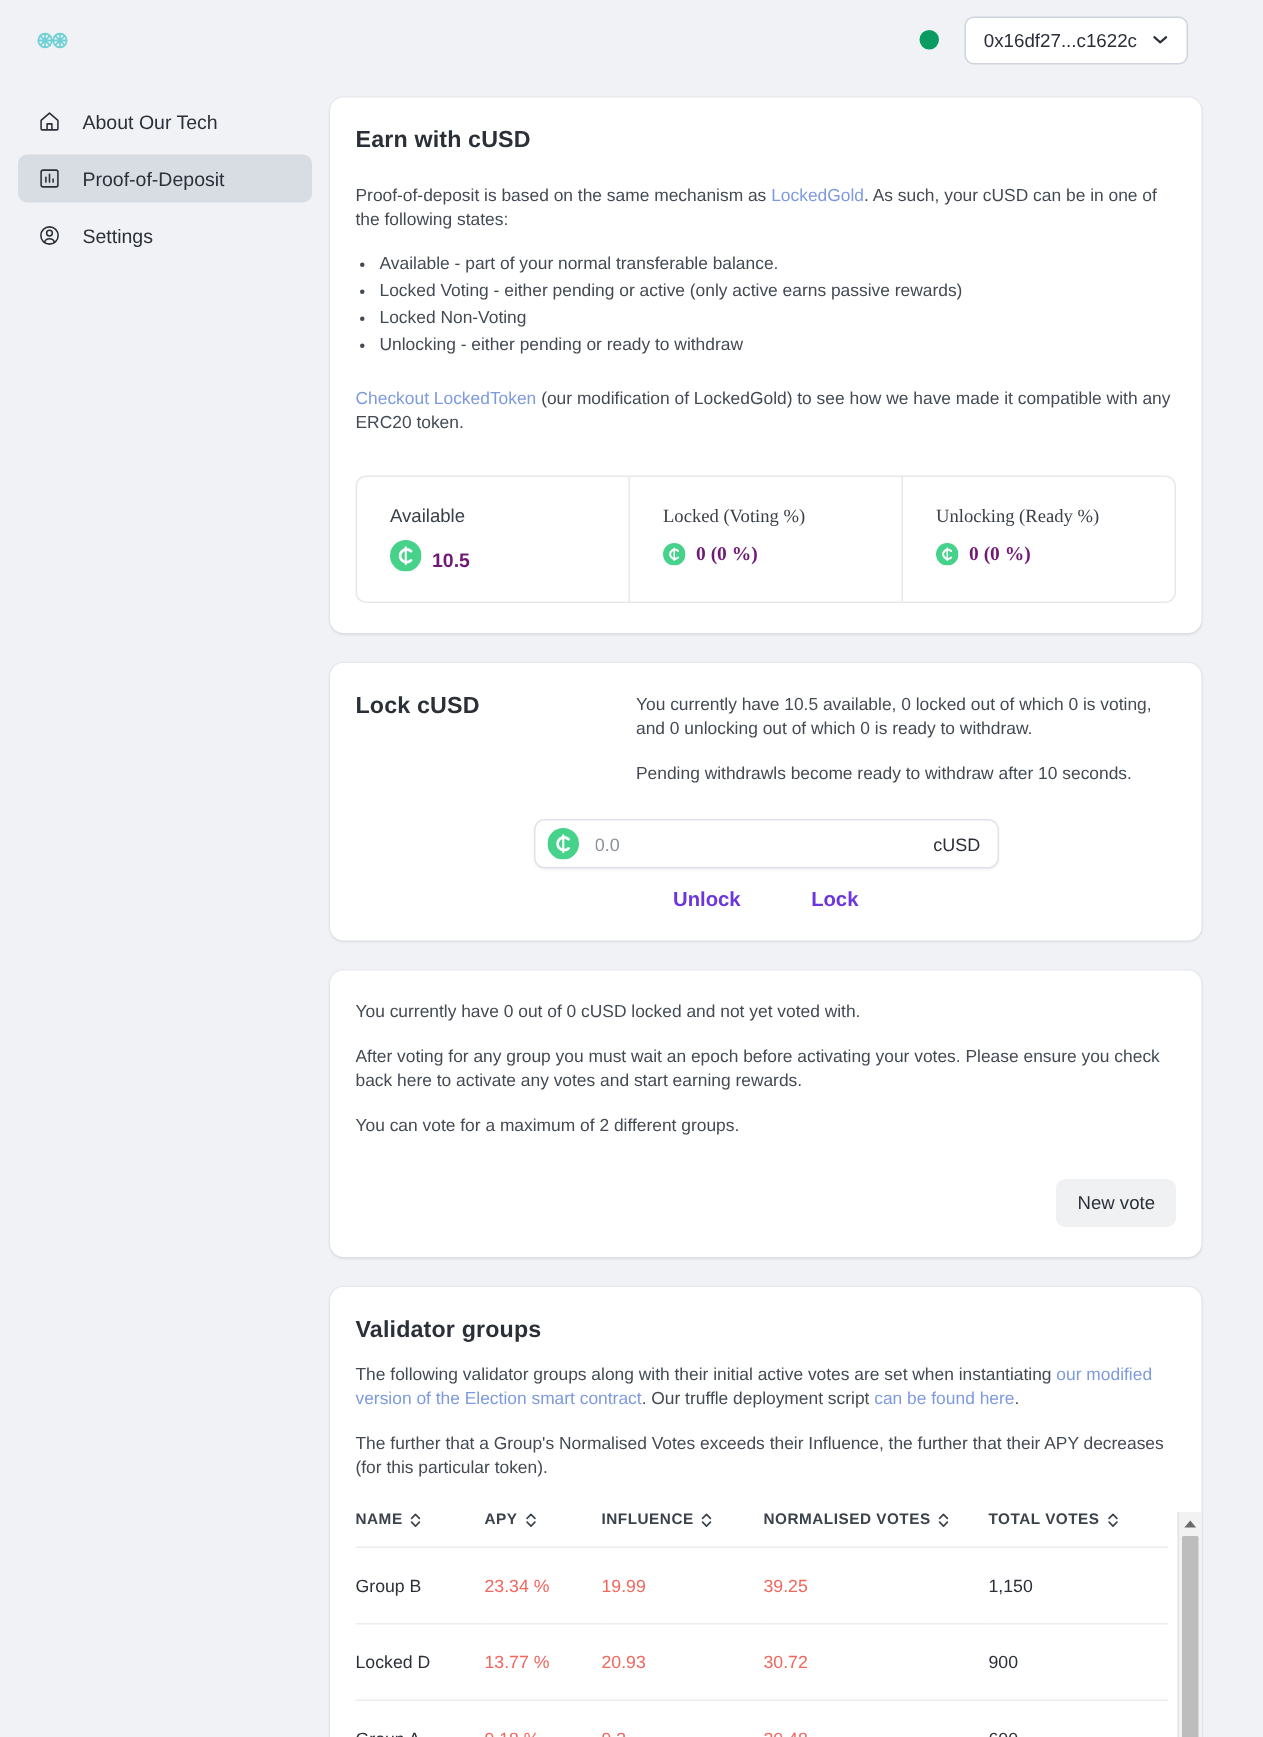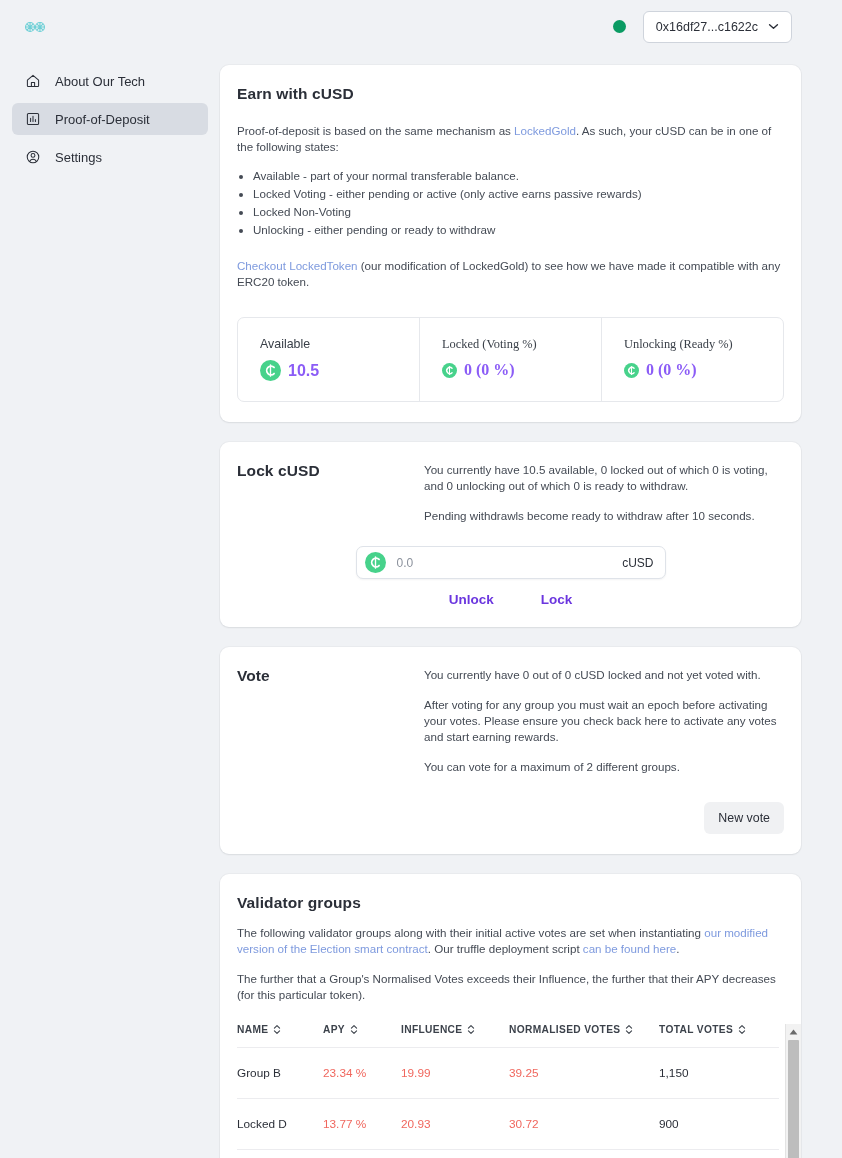--- a/index.html
+++ b/index.html
@@ -68,21 +68,21 @@
   .stats {
     display: flex;
     margin: 27px 17px 0 17px;
     border: 1px solid #e6e8ec;
     border-radius: 7px;
     overflow: hidden;
   }
   .stat { flex: 1; padding: 19px 0 20px 22px; }
   .stat + .stat { border-left: 1px solid #e6e8ec; font-family: Liberation Serif, serif; }
   .stat-label { font-size: 12.4px; color: #3a4049; margin-bottom: 9px; }
-  .stat-value { display: flex; align-items: center; gap: 7px; font-size: 16px; font-weight: 700; color: #8b5cf6; }
+  .stat-value { display: flex; align-items: flex-end; gap: 7px; font-size: 13px; font-weight: 700; color: #701a75; }
   .tok { width: 15px; height: 15px; flex: 0 0 15px; display: block; }
   .tok-lg { width: 21px; height: 21px; flex: 0 0 21px; }
 
   
   .two-col { display: flex; padding: 0 17px; }
   .col-left { width: 187px; flex: 0 0 187px; }
   .col-right { flex: 1; }
   .col-right p.body + p.body { margin-top: 14px; }
 
   .amount-row { display: flex; justify-content: center; margin-top: 22px; }
@@ -298,23 +298,20 @@
         </div>
       </div>
       <div class="lock-actions">
         <button class="link-btn">Unlock</button>
         <button class="link-btn">Lock</button>
       </div>
     </section>
 
     <section class="card">
       <div class="two-col">
-        <div class="col-left">
-          <h2 class="card-title">Vote</h2>
-        </div>
         <div class="col-right">
           <p class="body">You currently have 0 out of 0 cUSD locked and not yet voted with.</p>
           <p class="body">After voting for any group you must wait an epoch before activating your votes. Please ensure you check back here to activate any votes and start earning rewards.</p>
           <p class="body">You can vote for a maximum of 2 different groups.</p>
           <div class="vote-actions">
             <button class="ghost-btn">New vote</button>
           </div>
         </div>
       </div>
     </section>

